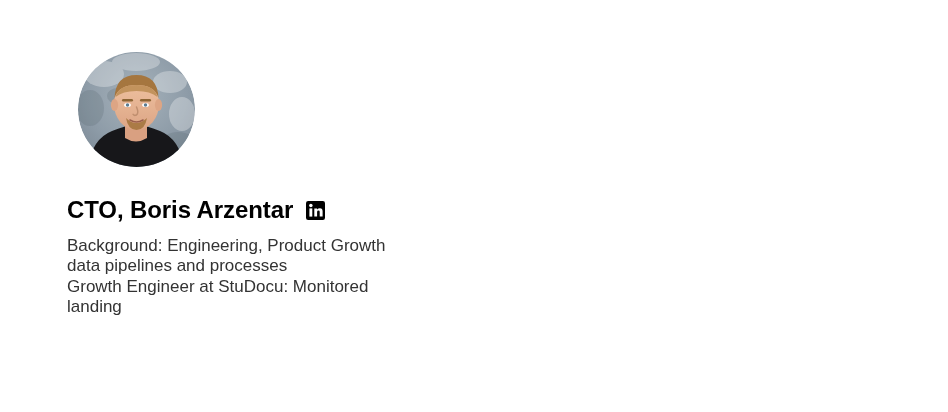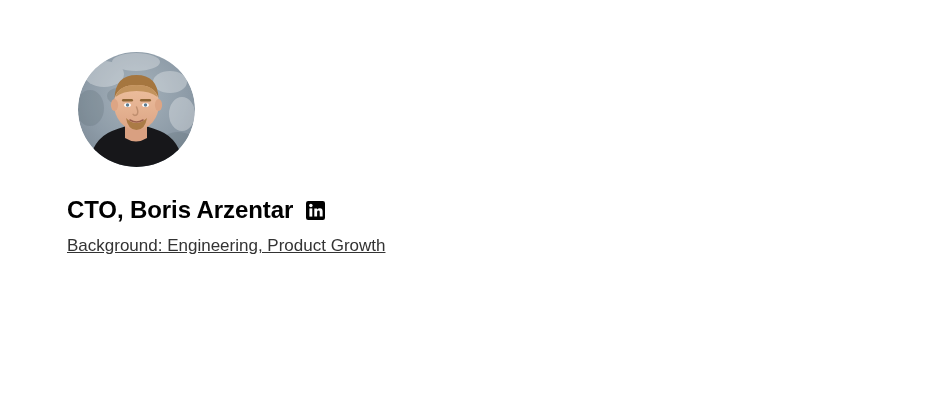--- a/index.html
+++ b/index.html
@@ -75,21 +75,21 @@
   
   .bio {
     position: absolute;
     top: 236px;
     font-size: 17px;
     line-height: 20.3px;
     color: #333333;
     letter-spacing: 0px;
   }
   .bio.left  { left: 67px; width: 345px; }
-  .bio-line { display: block; white-space: pre-wrap; text-decoration: underline; }
+  .bio-line { display: block; white-space: pre-wrap; }
 </style>
 </head>
 <body>
 
 <div class="team-grid">
 
   <div class="profile-card left">
 
     <div class="avatar left">
       <svg viewBox="0 0 117 115" preserveAspectRatio="xMidYMid slice" aria-hidden="true">
@@ -158,20 +158,23 @@
           <rect x="0" y="0" width="19" height="19" rx="2.2" fill="#000000"></rect>
           <rect x="3.4" y="7.4" width="2.9" height="8.2" fill="#ffffff"></rect>
           <circle cx="4.85" cy="4.6" r="1.75" fill="#ffffff"></circle>
           <path d="M8.3 7.4 h2.8 v1.15 q1.0 -1.35 2.85 -1.35 q2.65 0 2.65 3.0 v5.4 h-2.9 v-4.8 q0 -1.3 -1.3 -1.3 q-1.3 0 -1.3 1.4 v4.7 h-2.8 z" fill="#ffffff"></path>
         </svg>
       </a>
     </div>
 
     <div class="bio left">
       <span class="bio-line">Background: Engineering, Product Growth</span>
+      <span class="bio-line">data pipelines and processes</span>
+      <span class="bio-line">Growth Engineer at StuDocu: Monitored</span>
+      <span class="bio-line">landing</span>
     </div>
   </div>
 
   <div class="profile-card right">
 
     
 
     
 
     

